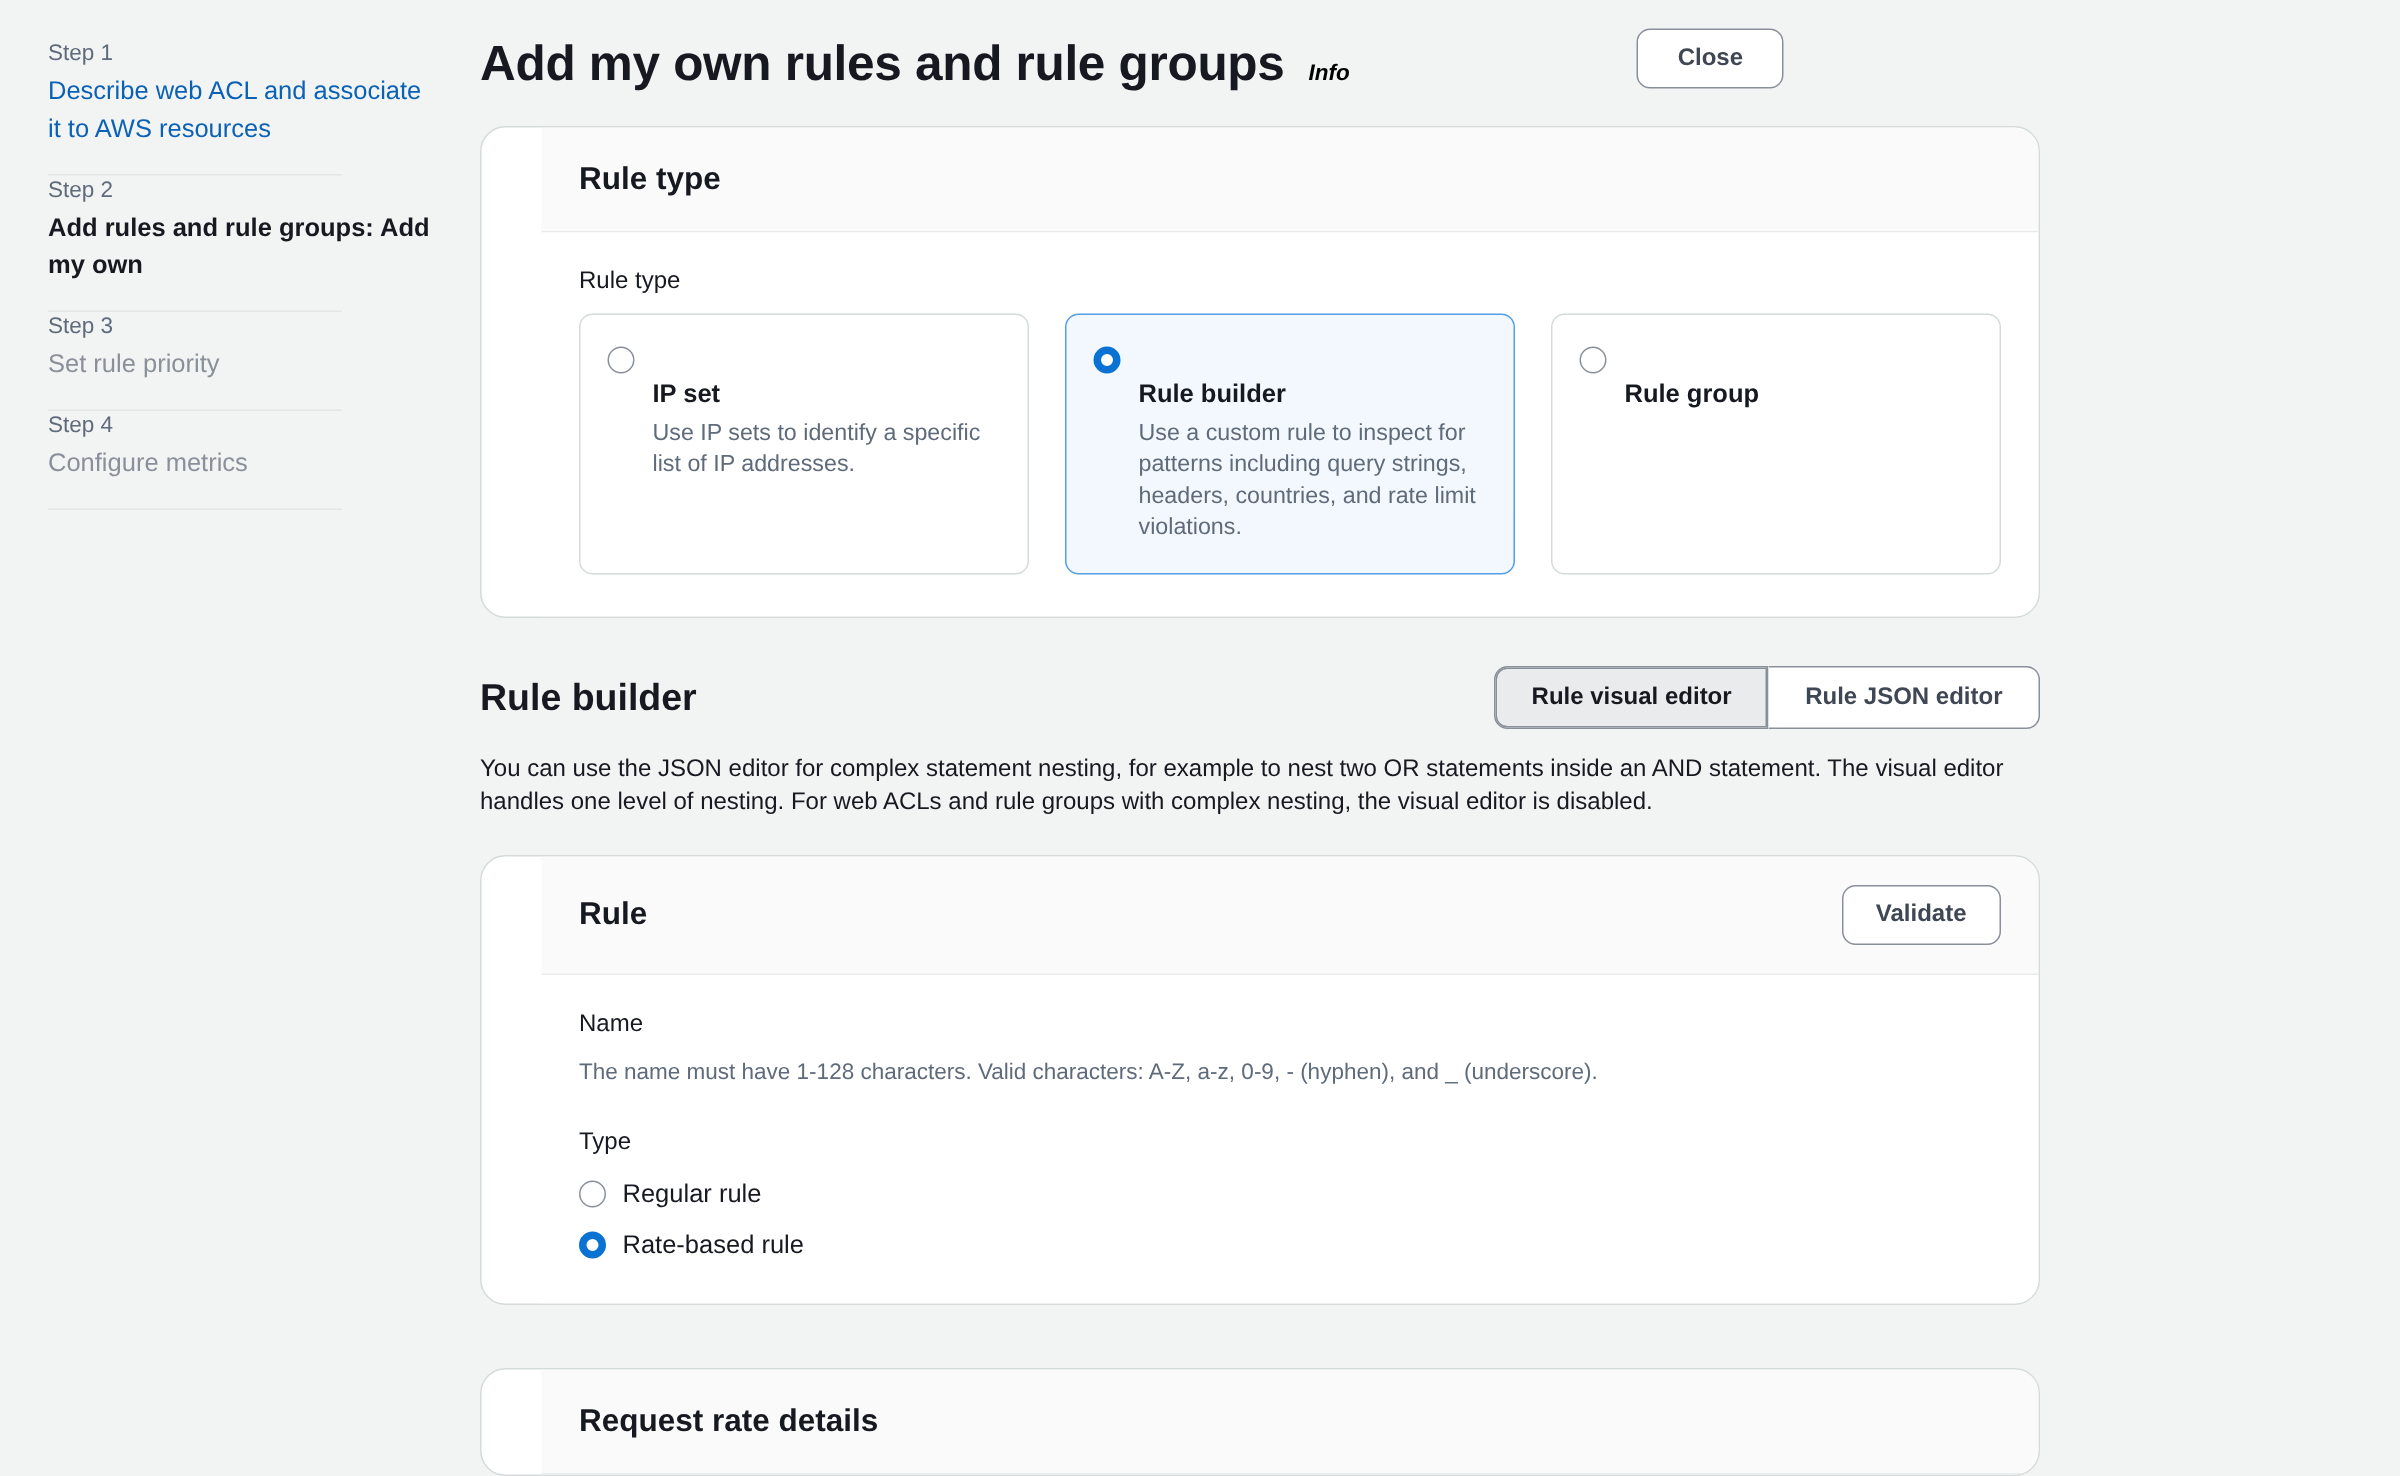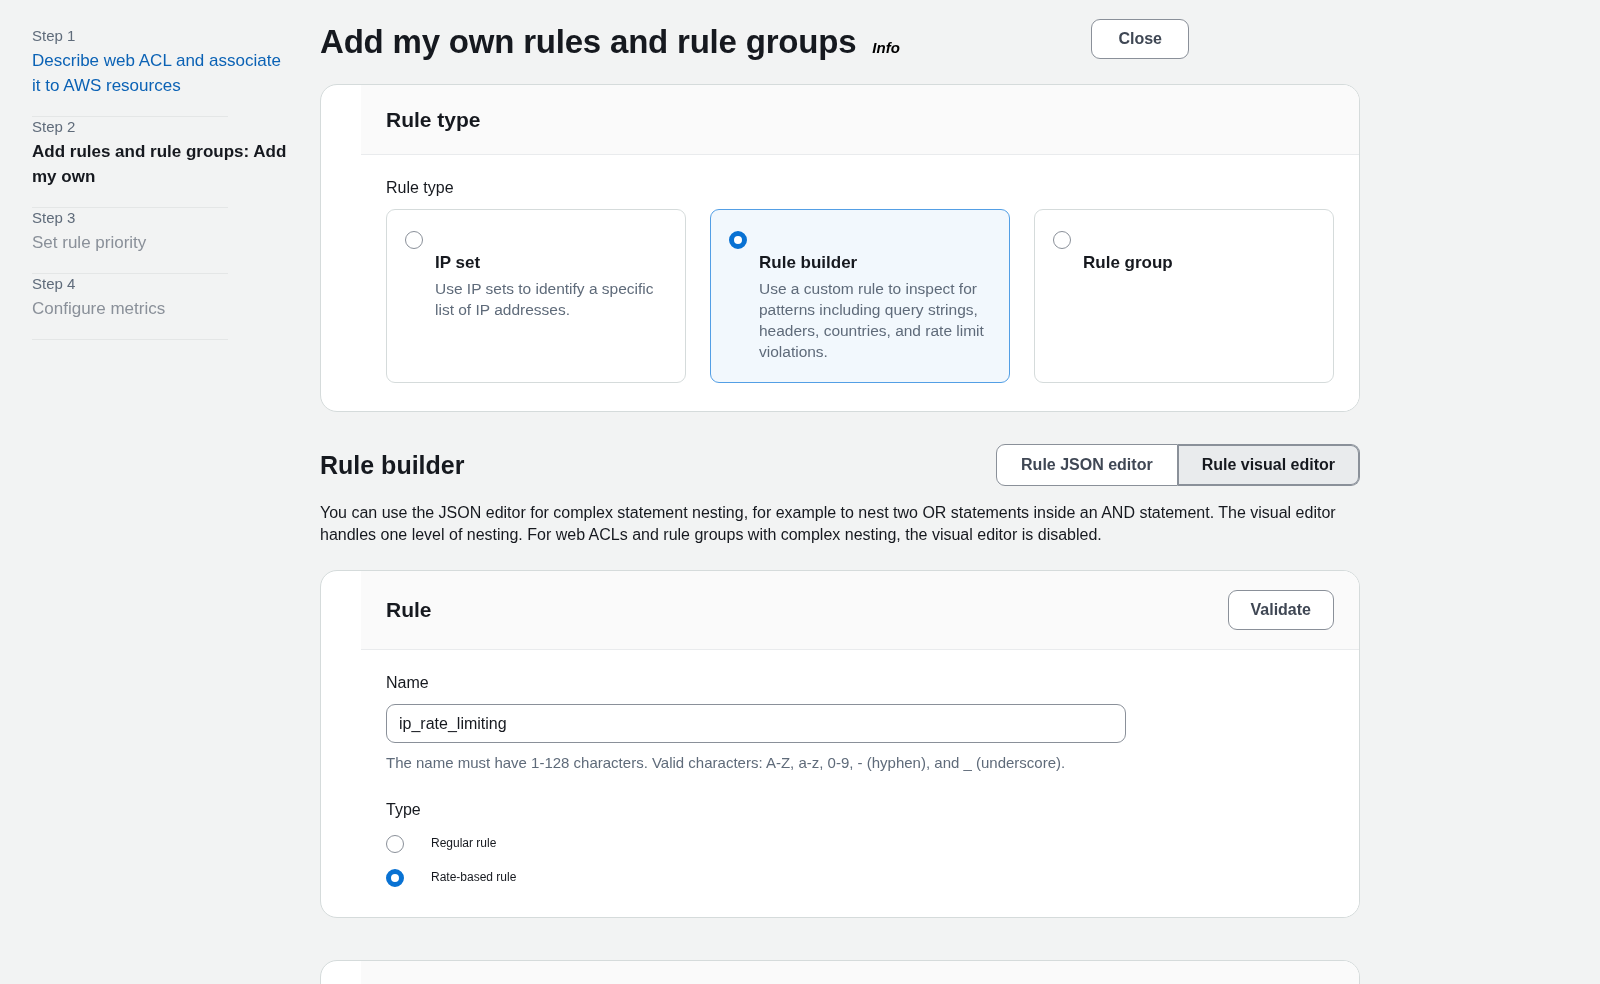--- a/index.html
+++ b/index.html
@@ -228,24 +228,23 @@
   .radio-group { margin-top: 26px; }
   .radio-row {
     display: flex;
     align-items: center;
     gap: 11px;
     margin-top: 11px;
     cursor: pointer;
   }
   .radio-row .radio { margin-top: 0; }
   .radio-row-label {
-    font-size: 12px;
+    font-size: 17px;
     line-height: 23px;
     color: #16191f;
-    margin-left: 16px;
   }
   .gap-32 { height: 42px; }
 </style>
 </head>
 <body>
 
 <div class="page">
 
   <aside class="sidebar">
 
@@ -319,36 +318,35 @@
               </div>
             </div>
 
           </div>
         </div>
       </section>
 
       <div class="section-row">
         <h2>Rule builder</h2>
         <div class="segmented">
+          <button class="seg active">Rule visual editor</button>
           <button class="seg">Rule JSON editor</button>
-          <button class="seg active">Rule visual editor</button>
         </div>
       </div>
 
       <p class="section-desc">You can use the JSON editor for complex statement nesting, for example to nest two OR statements inside an AND statement. The visual editor handles one level of nesting. For web ACLs and rule groups with complex nesting, the visual editor is disabled.</p>
 
       <section class="card">
         <div class="card-header">
           <h2>Rule</h2>
           <button class="btn">Validate</button>
         </div>
         <div class="card-body">
 
           <div class="field-label">Name</div>
-          <input class="text-input" type="text" value="ip_rate_limiting" style="">
           <div class="hint">The name must have 1-128 characters. Valid characters: A-Z, a-z, 0-9, - (hyphen), and _ (underscore).</div>
 
           <div class="radio-group">
             <div class="field-label">Type</div>
 
             <div class="radio-row">
               <span class="radio"></span>
               <span class="radio-row-label">Regular rule</span>
             </div>
 

